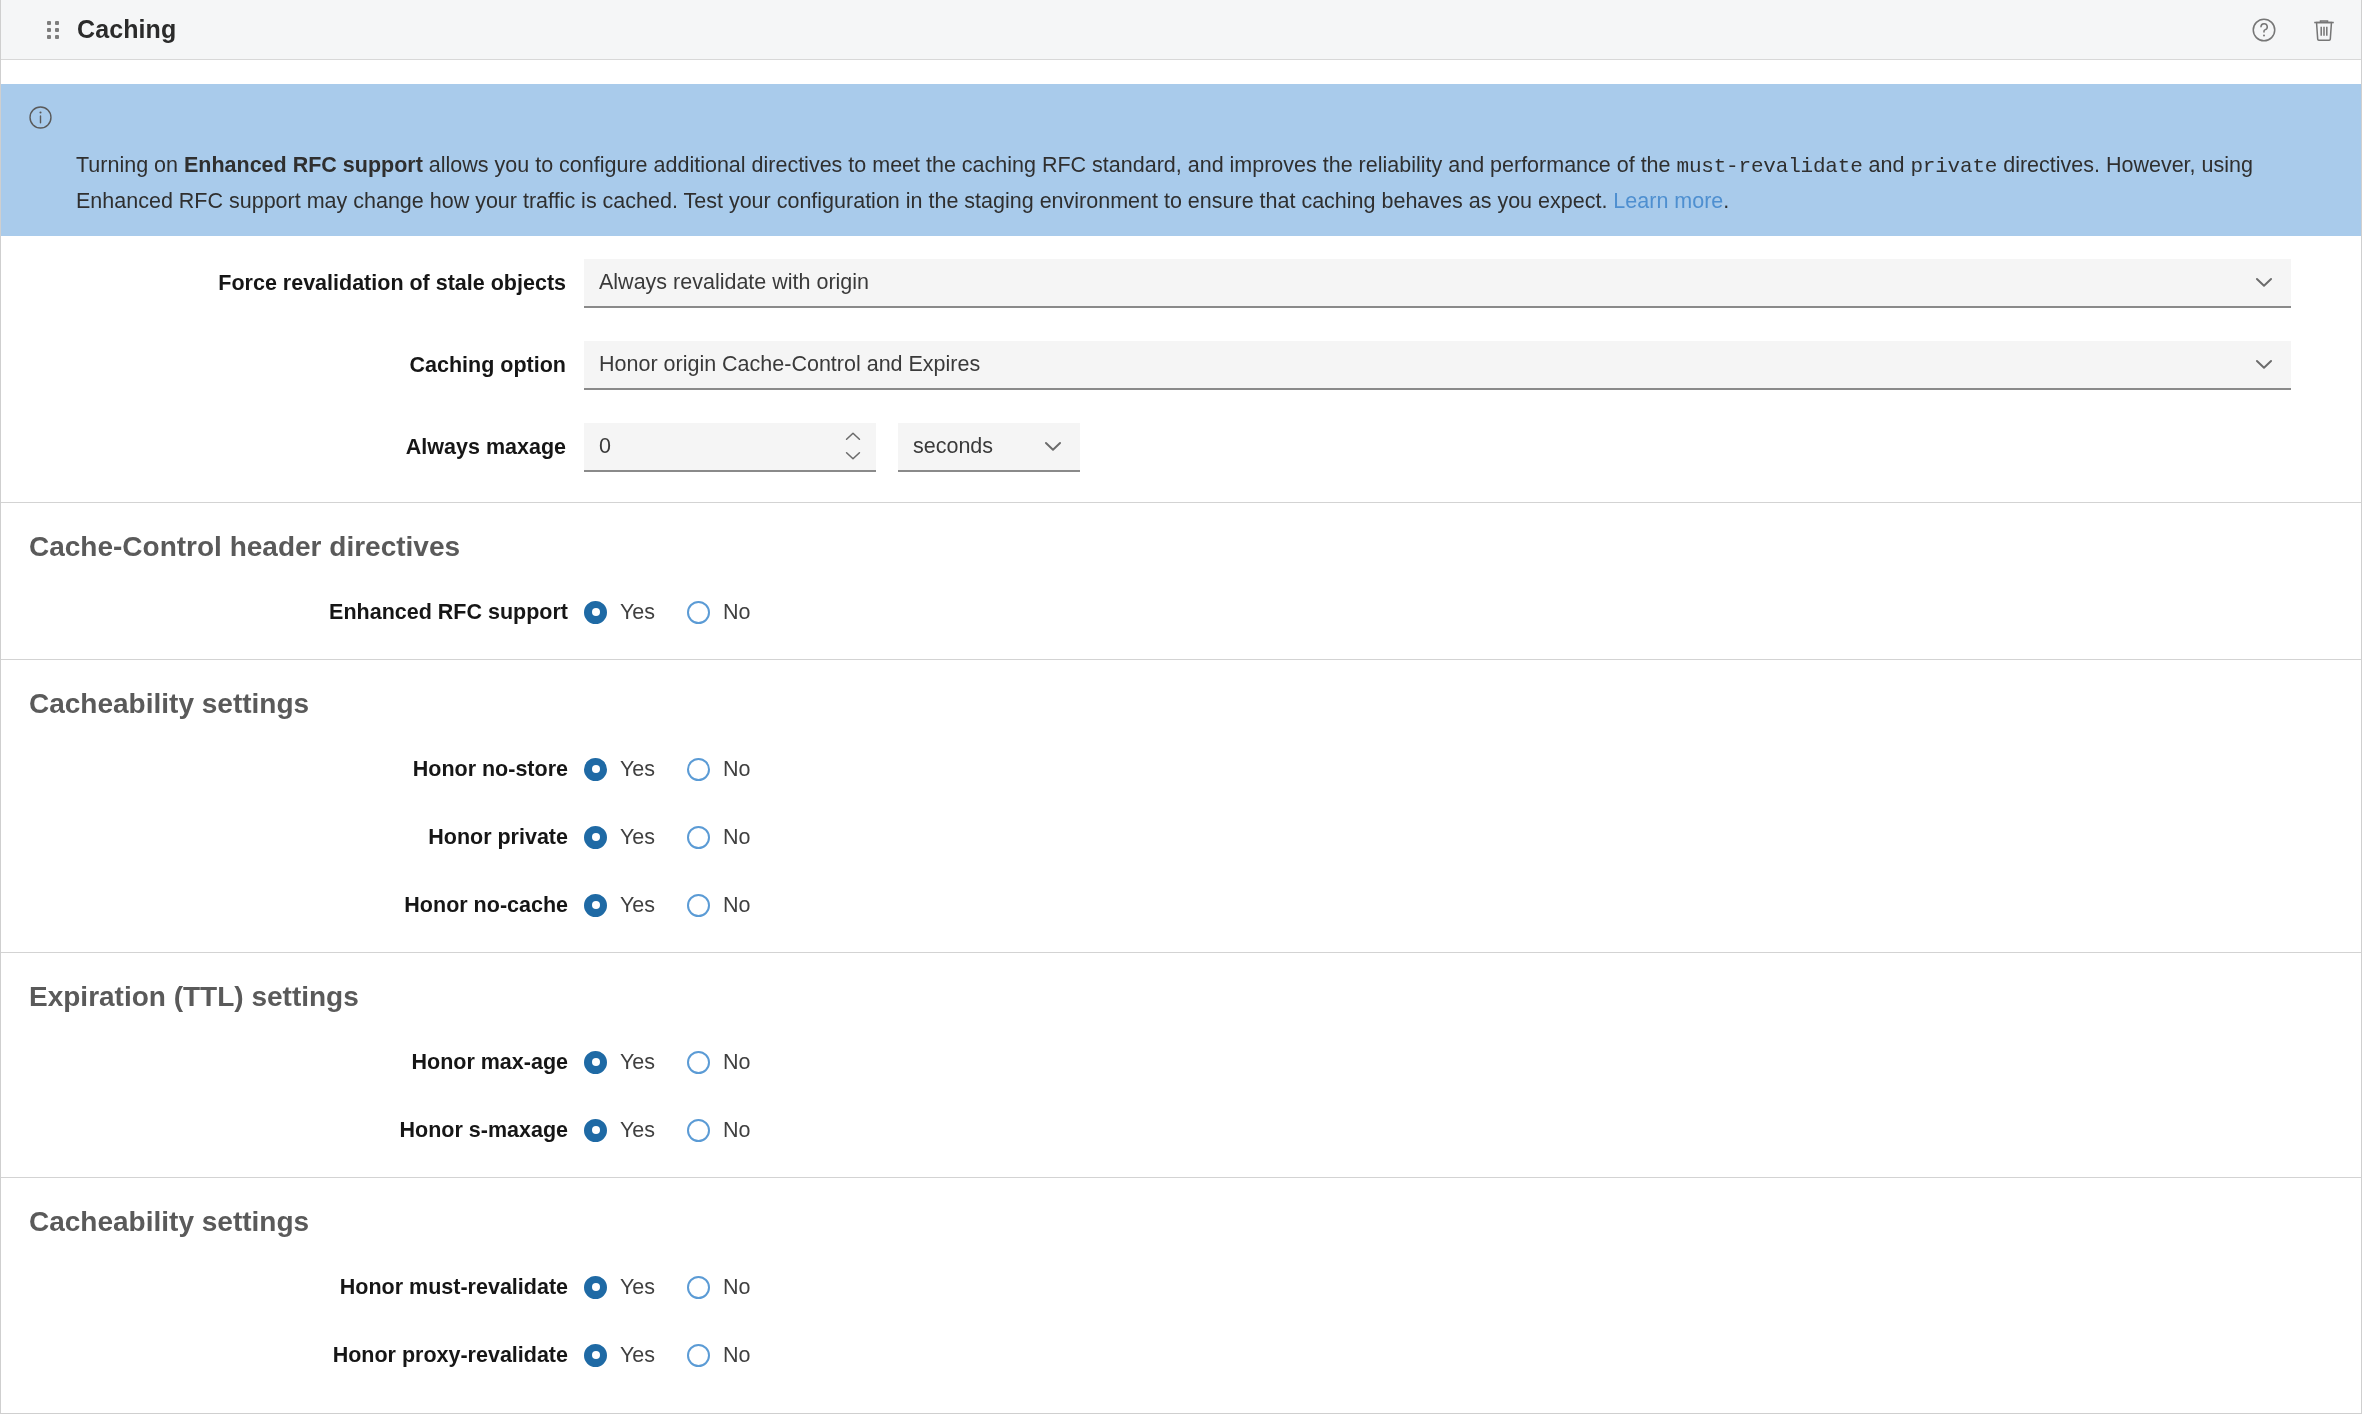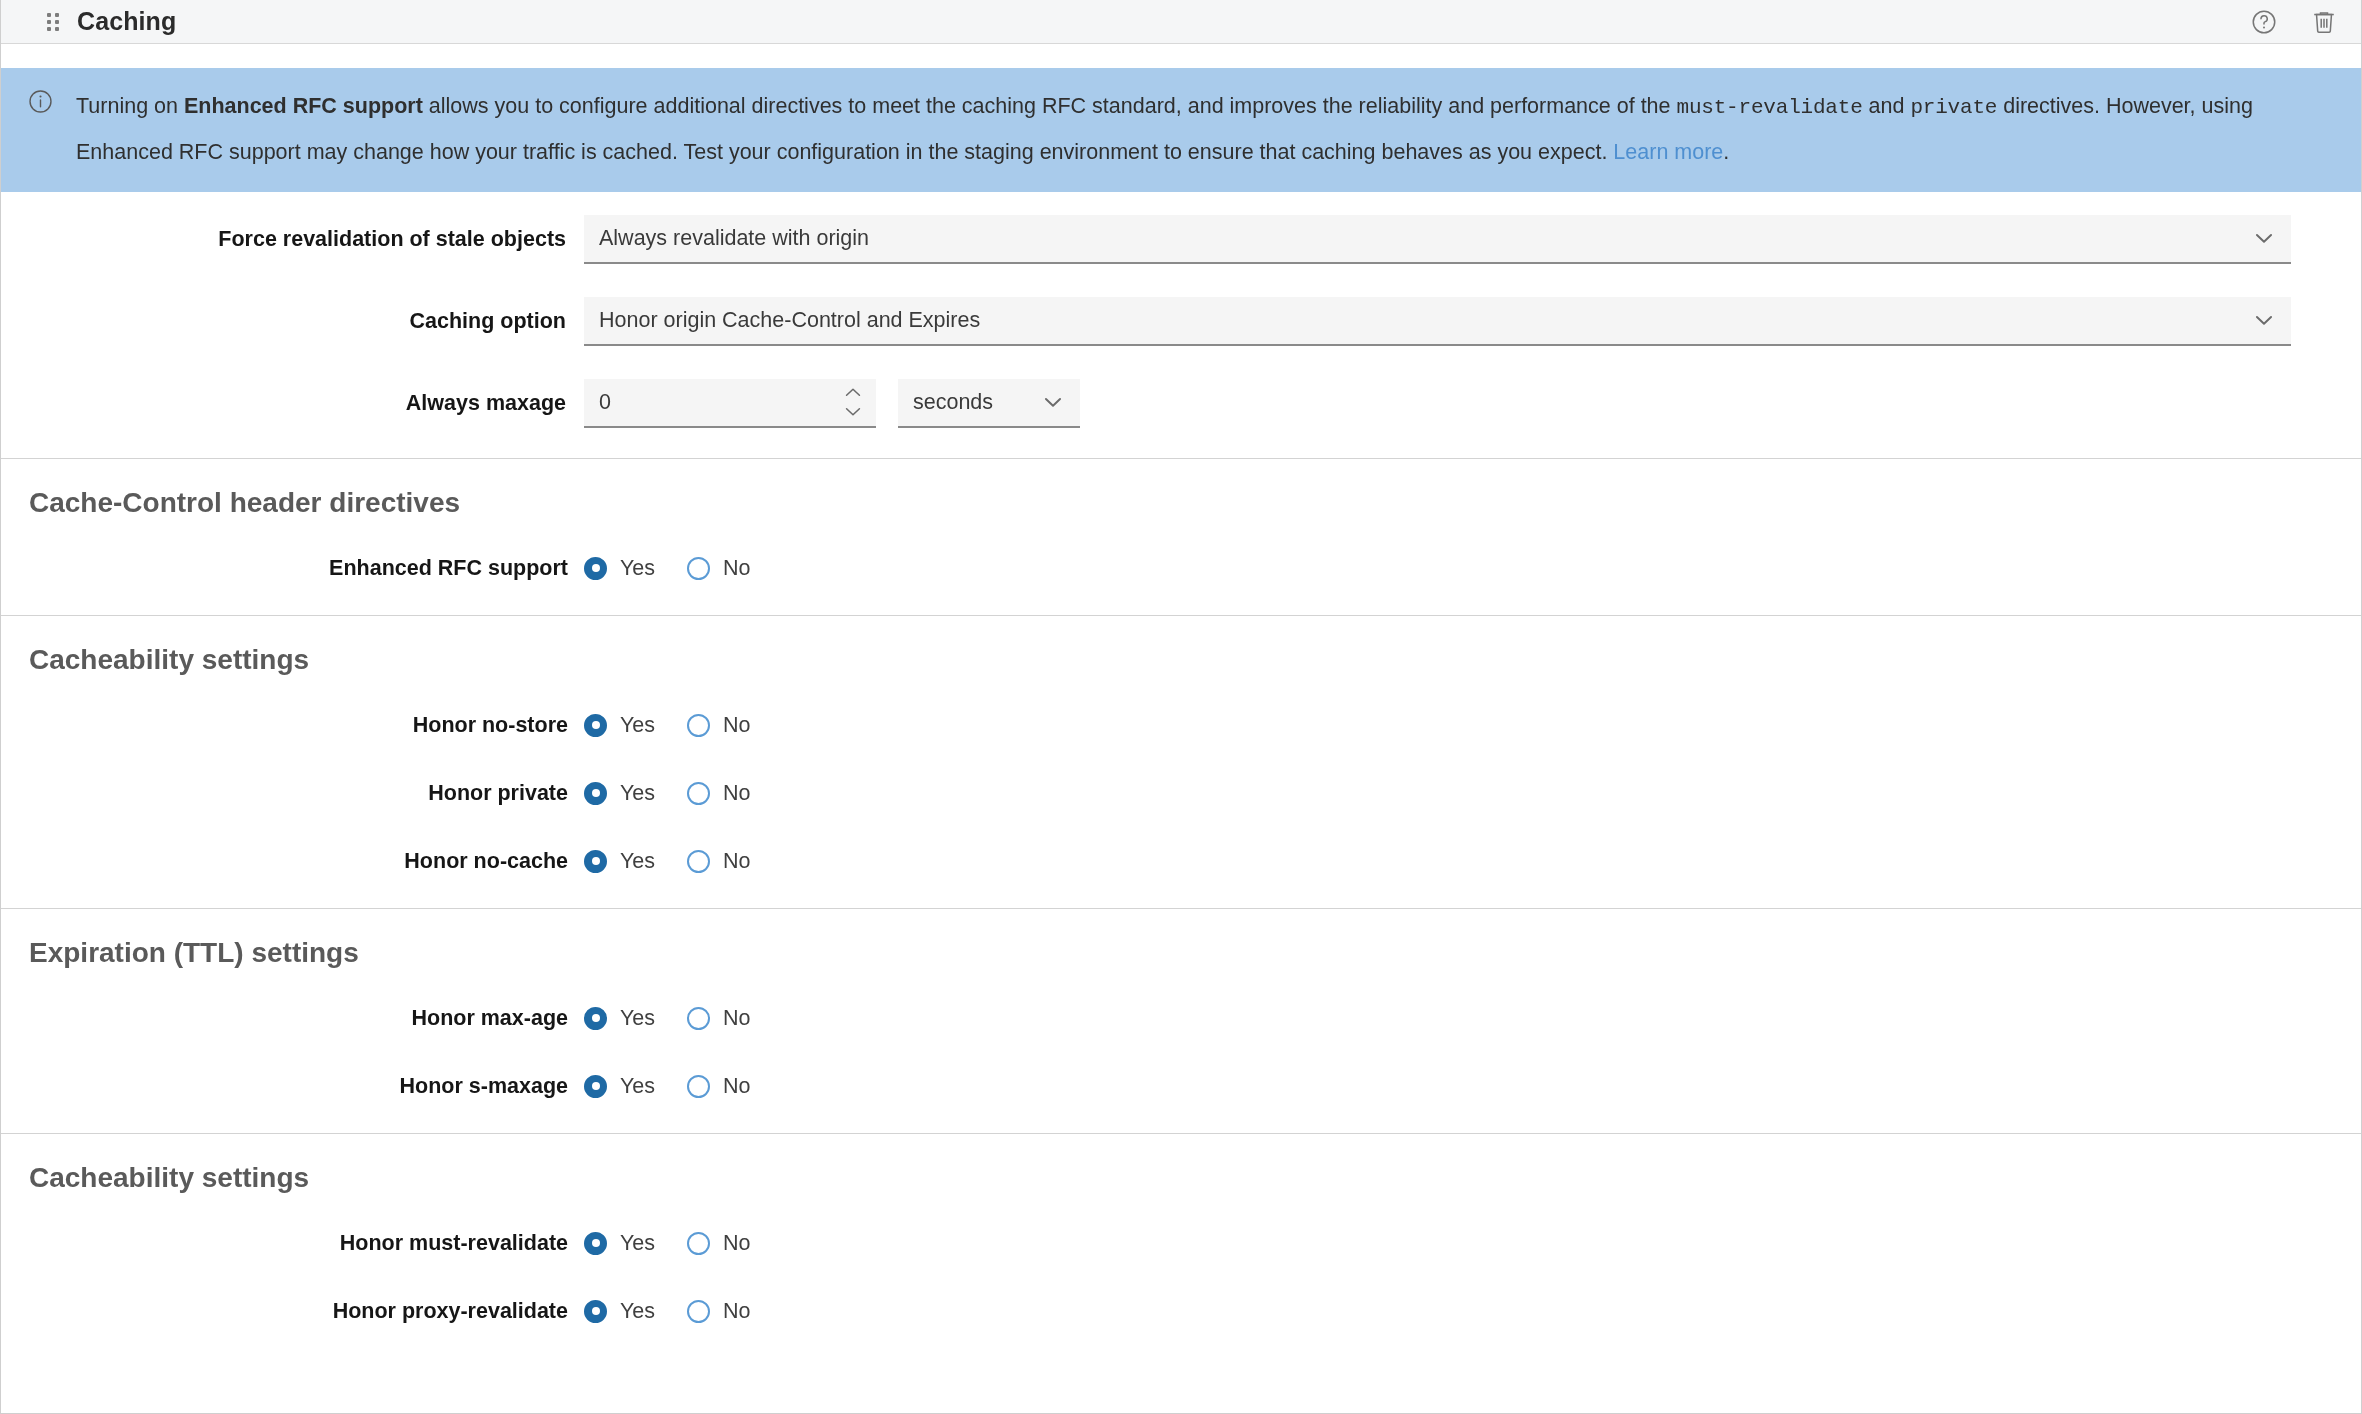--- a/index.html
+++ b/index.html
@@ -19,21 +19,21 @@
     background: #ffffff;
     border: 1px solid #cfcfcf;
     border-top: none;
     overflow: hidden;
   }
 
   
   .panel-header {
     display: flex;
     align-items: center;
-    height: 44px;
+    height: 60px;
     background: #f5f6f7;
     border-bottom: 1px solid #d8d8d8;
     padding: 0 22px 0 46px;
   }
   .drag-handle {
     width: 14px;
     height: 22px;
     display: grid;
     grid-template-columns: 4px 4px;
     grid-template-rows: 4px 4px 4px;
@@ -74,23 +74,24 @@
     padding: 16px 22px 18px 26px;
     min-height: 93px;
   }
   .banner-icon {
     flex: 0 0 auto;
     margin: 4px 22px 0 0;
     color: #5a5a5a;
   }
   .banner-text {
     font-size: 21.5px;
-    line-height: 44px;
+    line-height: 34px;
     color: #2f2f2f;
     max-width: 2270px;
+    margin-top: 48px;
   }
   .banner-text b { font-weight: bold; }
   .banner-text .mono {
     font-family: "Liberation Mono", "DejaVu Sans Mono", monospace;
     font-size: 21px;
     letter-spacing: -0.2px;
   }
   .banner-text a {
     color: #4e8fd0;
     text-decoration: none;

